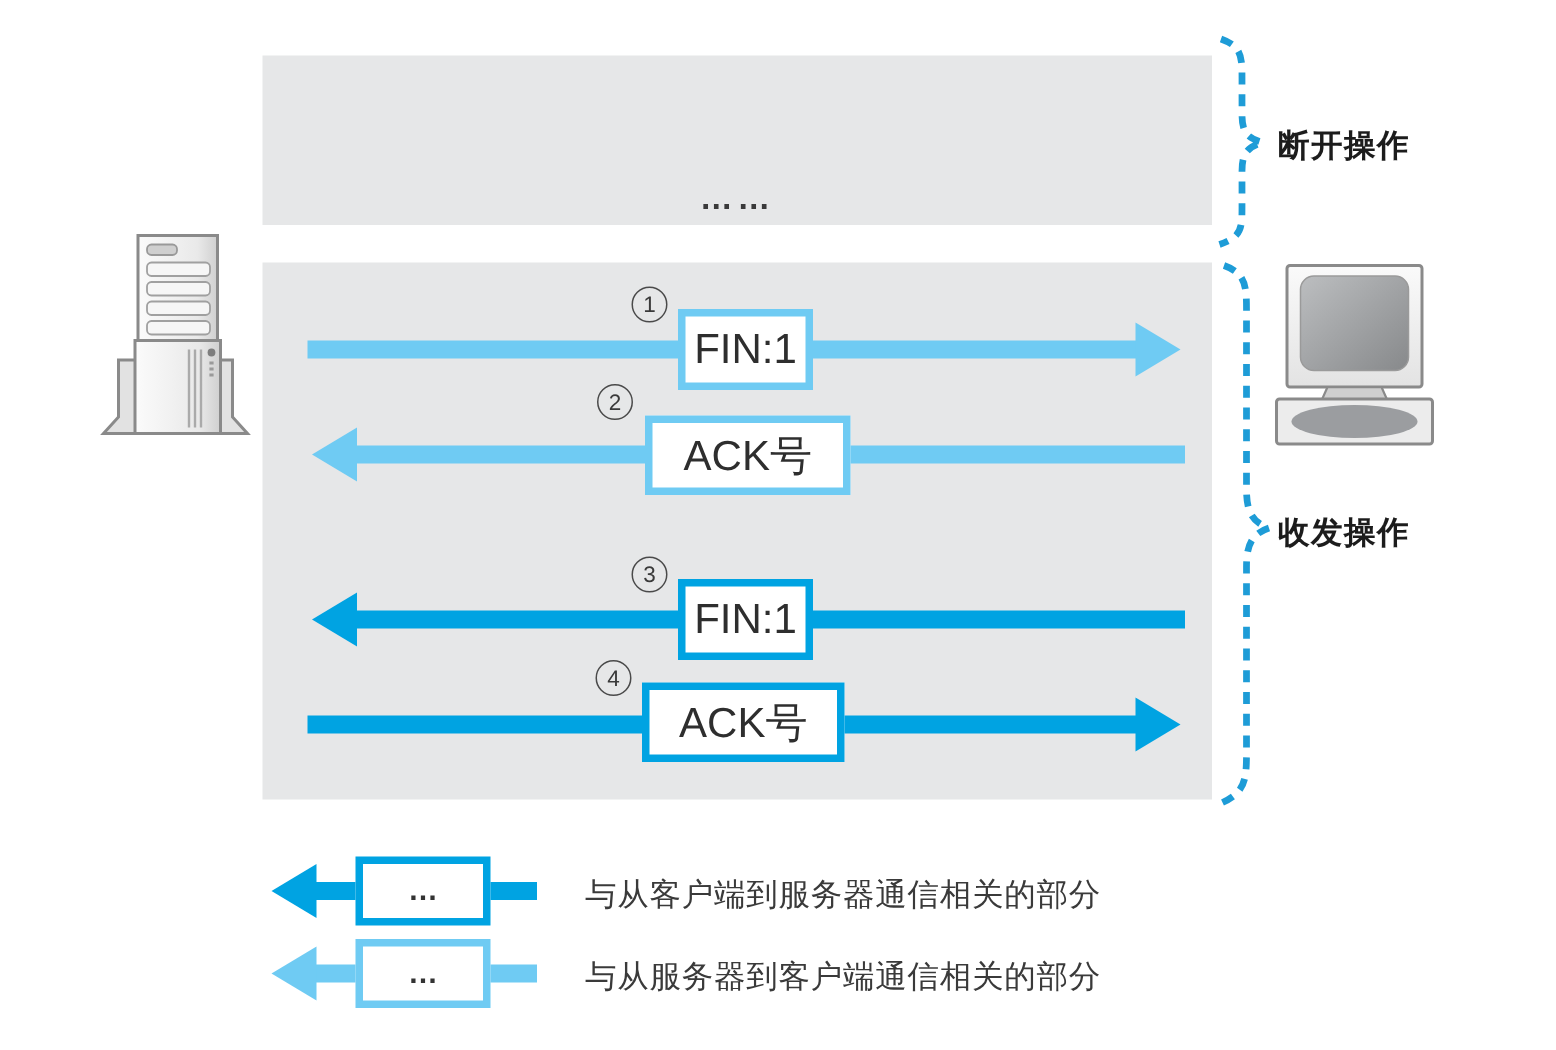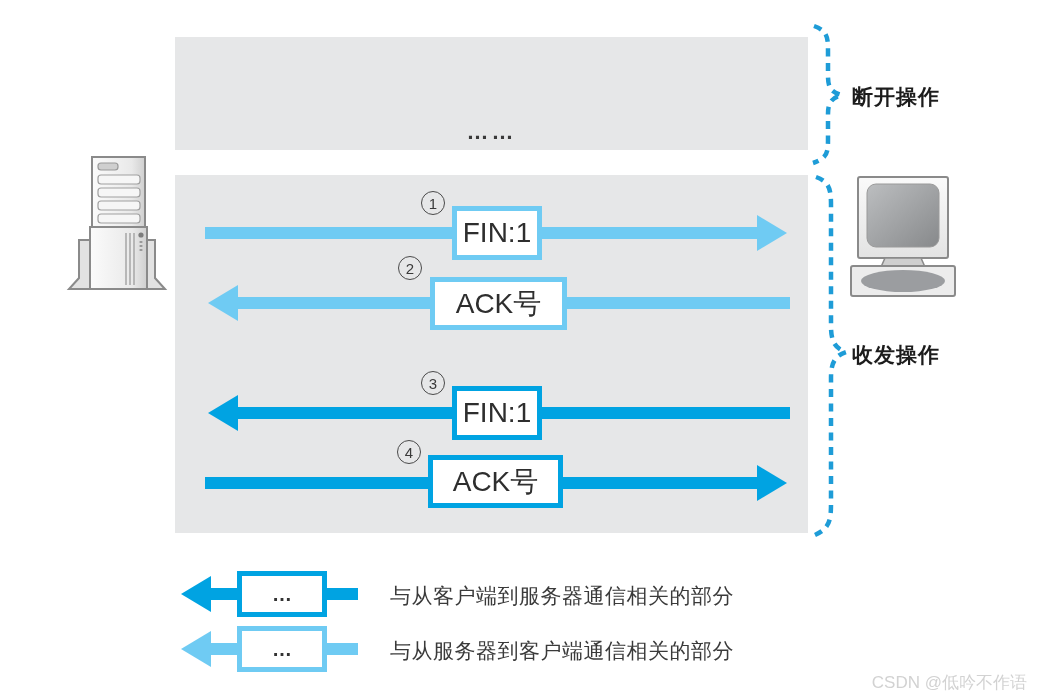--- a/index.html
+++ b/index.html
@@ -164,14 +164,13 @@
   <div class="legend-box dark" style="left:237px;top:571px;width:90px;height:46px;">…</div>
   <div class="legend-text" style="left:390px;top:582px;">与从客户端到服务器通信相关的部分</div>
 
   <div class="arrow light left" style="left:181px;top:631px;width:177px;">
     <div class="shaft"></div>
     <div class="head"></div>
   </div>
   <div class="legend-box light" style="left:237px;top:626px;width:90px;height:46px;">…</div>
   <div class="legend-text" style="left:390px;top:637px;">与从服务器到客户端通信相关的部分</div>
 
-  <div class="watermark">CSDN @低吟不作语</div>
 </div>
 
 </body></html>

